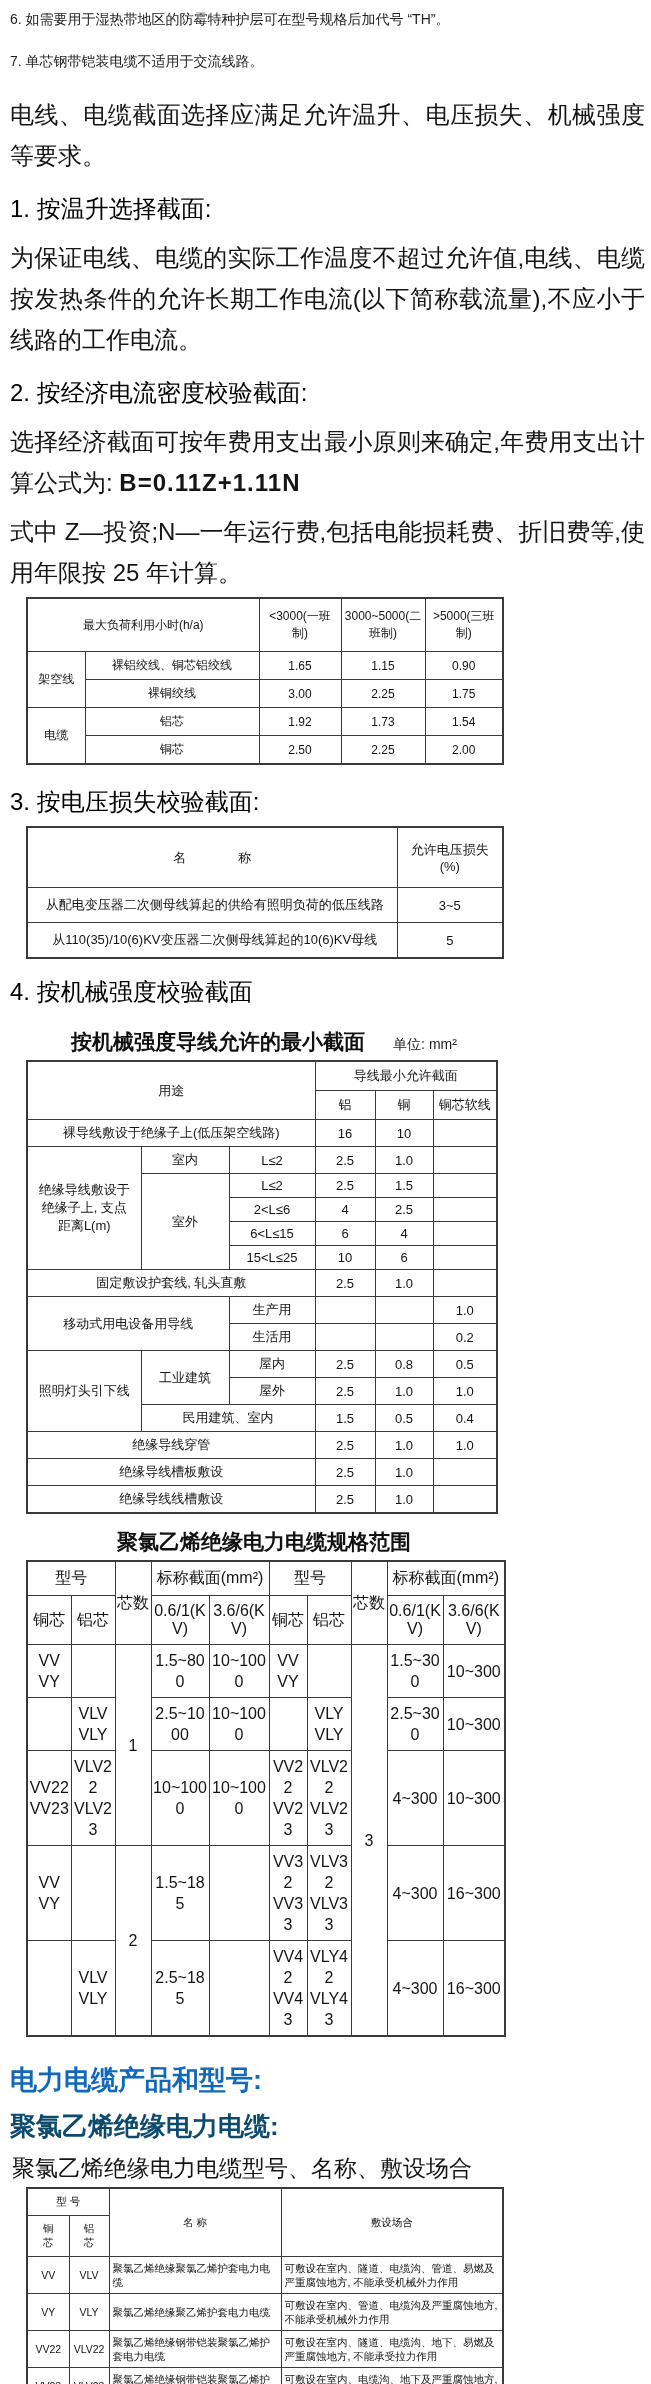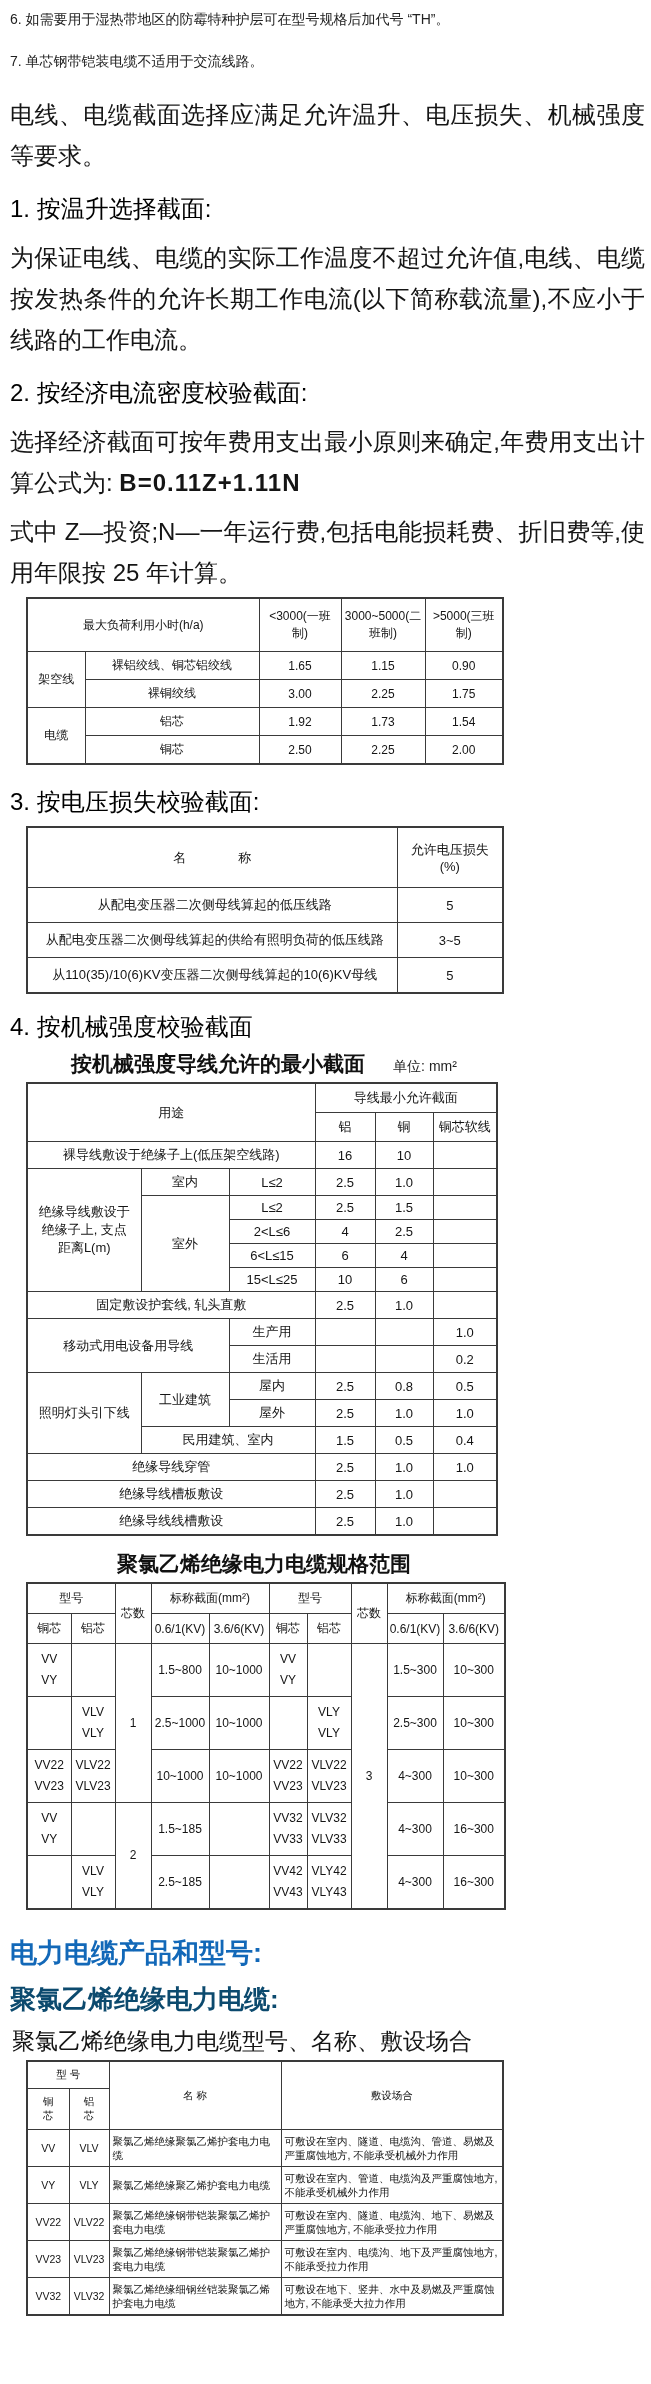--- a/index.html
+++ b/index.html
@@ -35,21 +35,21 @@
 
   table.t2{width:476px;font-size:13px;}
   .t2 th{padding:13px 4px;}
   .t2 td{padding:8px 4px;}
   .t2 td.al{padding-left:9px;}
 
   table.t3{width:470px;font-size:13px;}
   .t3 th{padding:5px 2px;}
   .t3 td{padding:4px 2px;}
 
-  table.t4{width:478px;font-size:12px;}
+  table.t4{width:478px;font-size:16px;}
   .t4 th{padding:6px 1px;}
   .t4 td{padding:5px 1px;line-height:21px;}
 
   table.t5{width:476px;font-size:10.5px;}
   .t5 th{padding:6px 10px;}
   .t5 td{padding:4px 3px;line-height:14px;}
   .t5 td.al{text-align:left;}
 </style>
 </head>
 <body>
@@ -117,36 +117,32 @@
     <colgroup>
         <col style="width:370px">
         <col style="width:106px">
       </colgroup>
     <tbody>
         <tr>
           <th>名　　　　称</th>
           <th>允许电压损失(%)</th>
         </tr>
         <tr>
-          <td class="al">从配电变压器二次侧母线算起的低压线路</td>
-          <td>5</td>
-        </tr>
-        <tr>
           <td class="al">从配电变压器二次侧母线算起的供给有照明负荷的低压线路</td>
           <td>3~5</td>
         </tr>
         <tr>
           <td class="al">从110(35)/10(6)KV变压器二次侧母线算起的10(6)KV母线</td>
           <td>5</td>
         </tr>
       </tbody>
   </table>
 
   <p class="subhead" style="">4. 按机械强度校验截面</p>
-  <div class="caption" style="margin-top:3px;">
+  <div class="caption" style="margin-top:16px;">
     <span class="cap-title">按机械强度导线允许的最小截面</span>
     <span class="cap-unit">单位: mm²</span>
   </div>
   <table class="tbl t3">
     <colgroup>
         <col style="width:114px">
         <col style="width:88px">
         <col style="width:86px">
         <col style="width:60px">
         <col style="width:58px">

